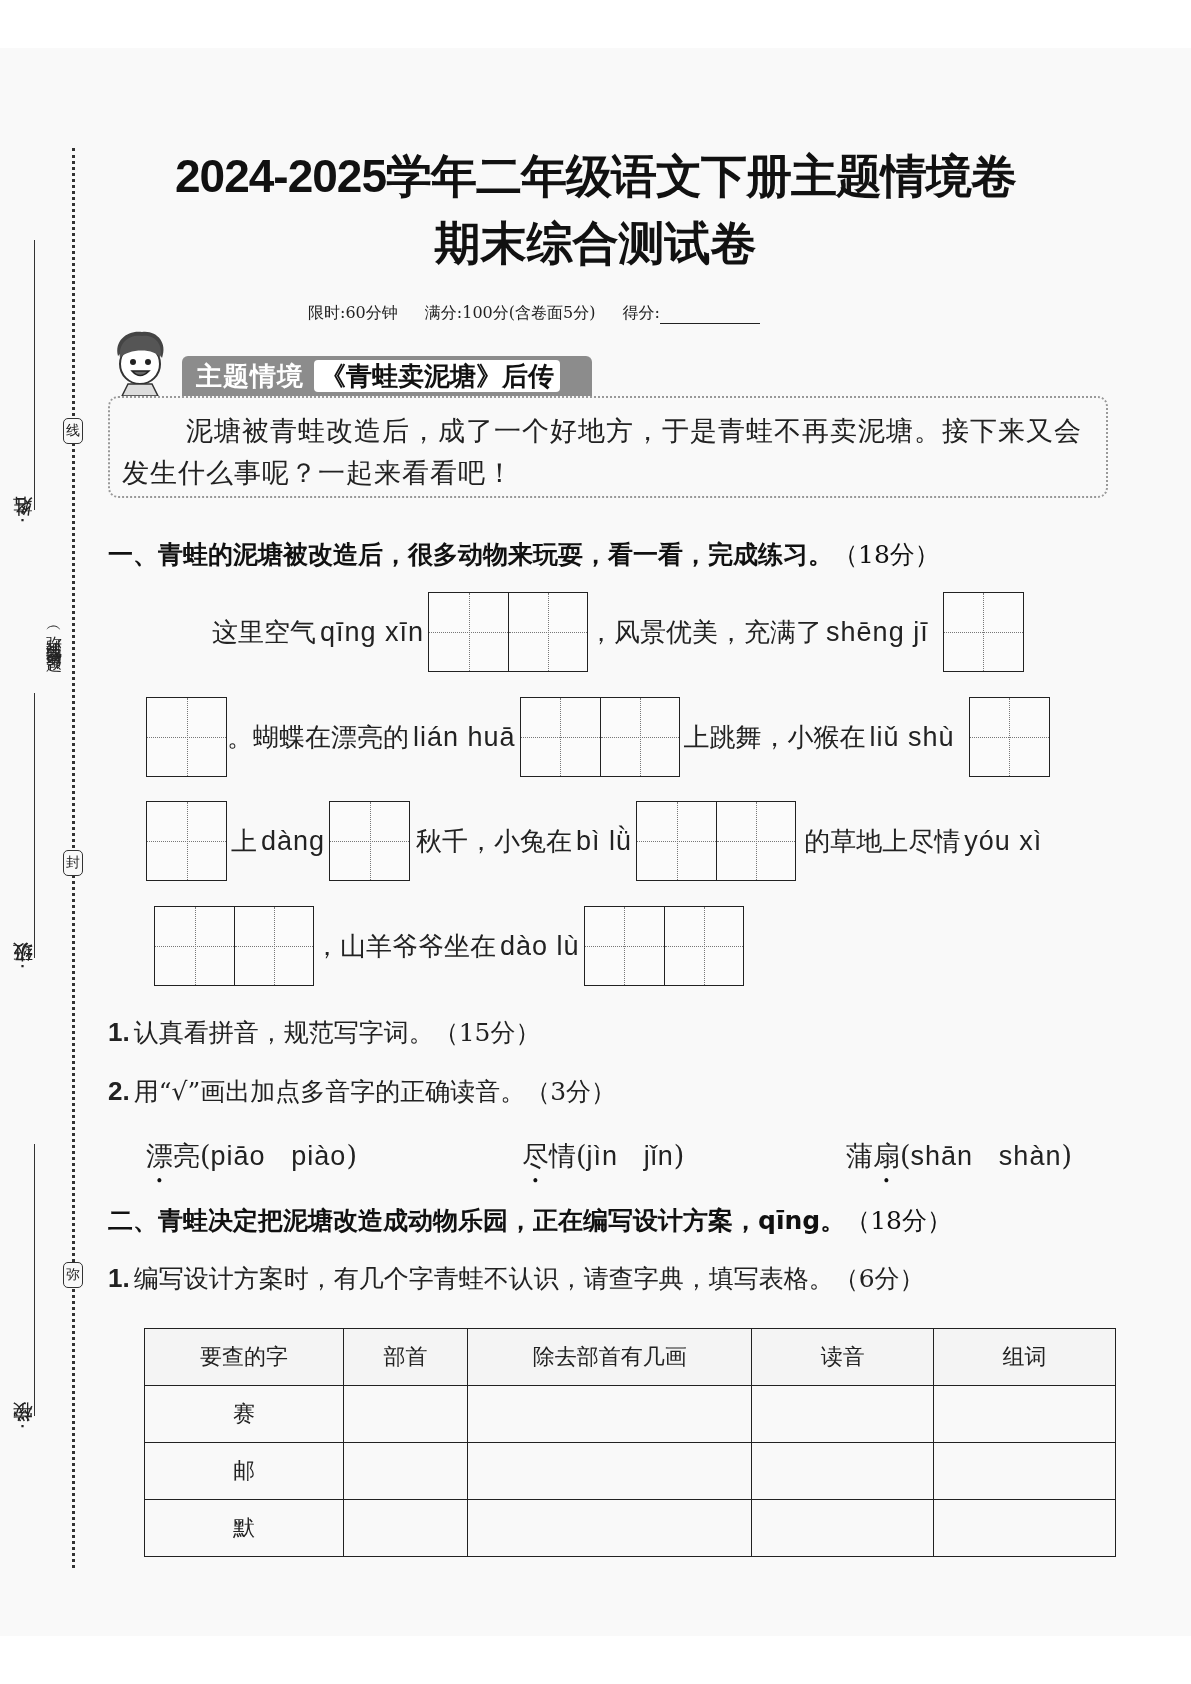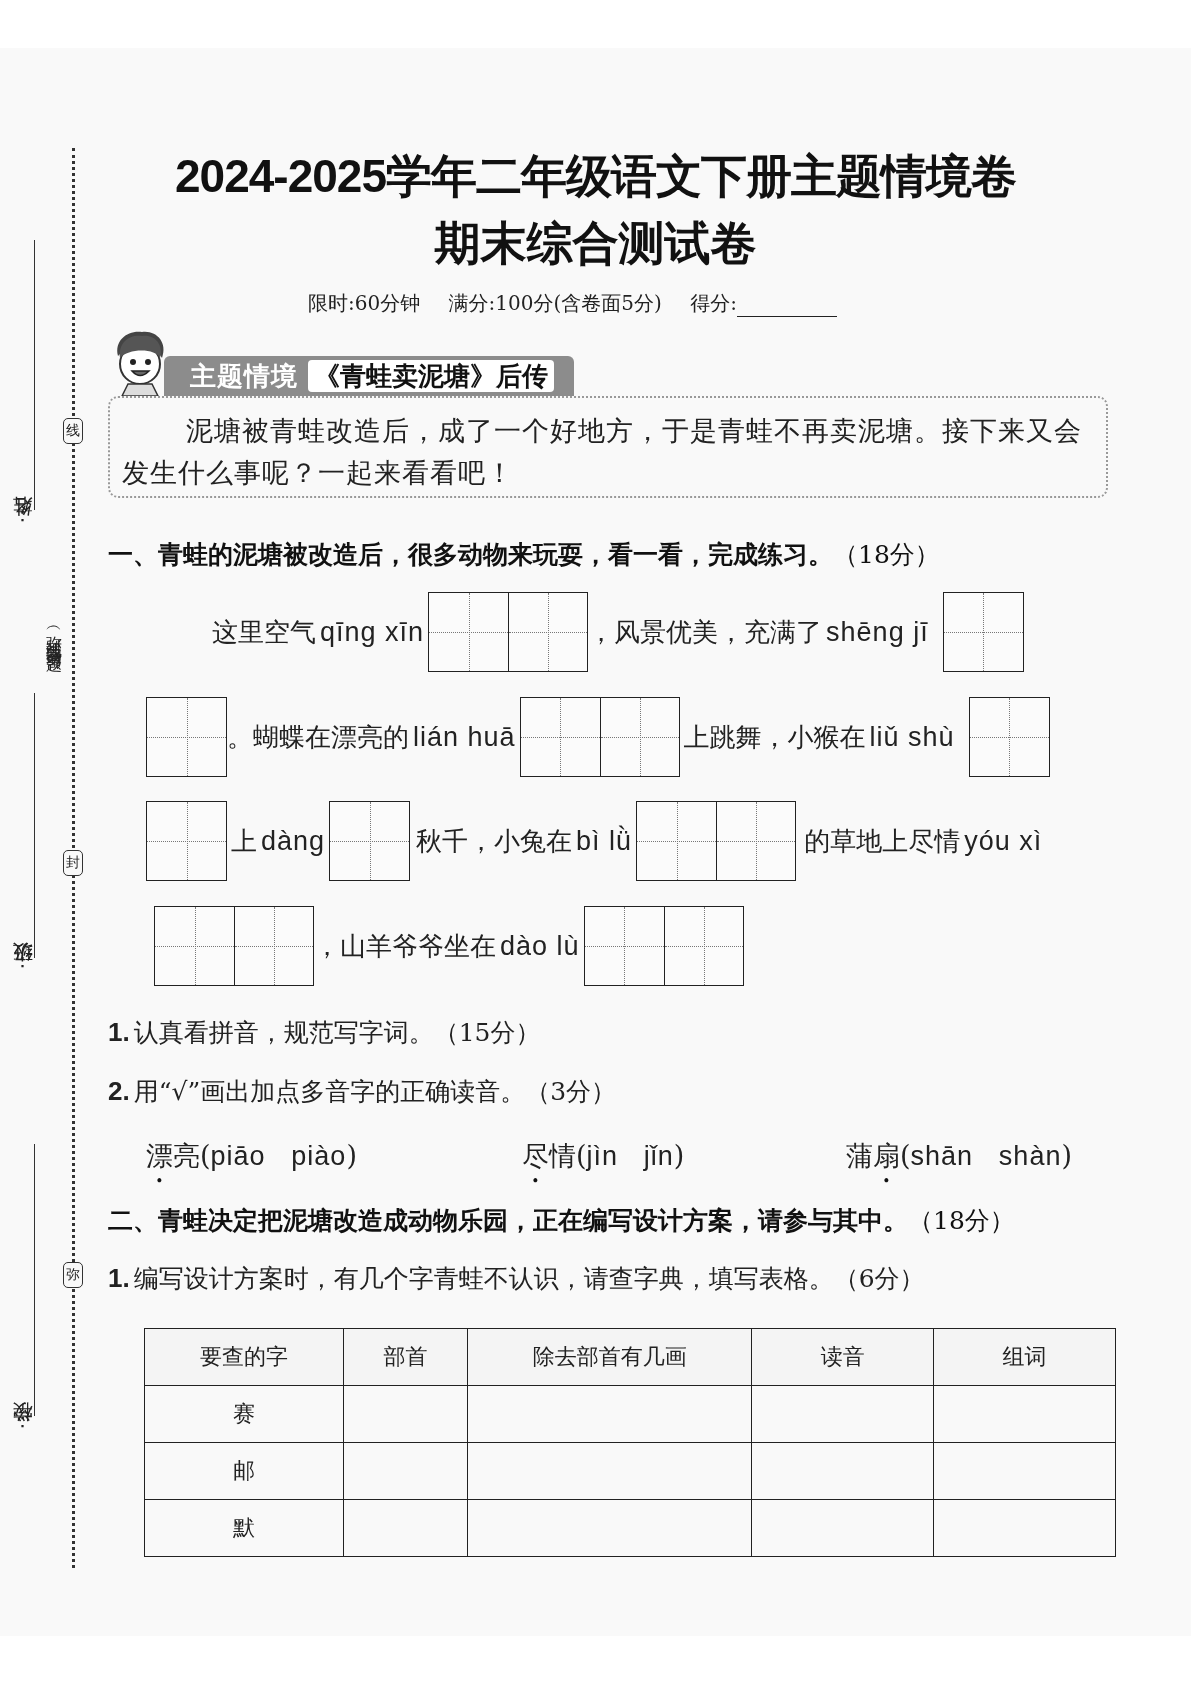--- a/index.html
+++ b/index.html
@@ -17,28 +17,28 @@
                 writing-mode: vertical-rl; transform: rotate(180deg); color: #222; }
   .vert-rule { position: absolute; left: 34px; width: 0; border-left: 1.5px solid #333; }
   .seal-note { position: absolute; left: 44px; top: 620px; writing-mode: vertical-rl; font-size: 16px;
                line-height: 20px; color: #222; letter-spacing: 3px; }
 
   
   .title1 { position: absolute; left: 0; width: 1191px; top: 146px; text-align: center; font-family: "Liberation Sans", sans-serif;
             font-weight: bold; font-size: 46px; letter-spacing: -1px; color: #111; }
   .title2 { position: absolute; left: 0; width: 1191px; top: 213px; text-align: center; font-family: "Liberation Sans", sans-serif;
             font-weight: bold; font-size: 46px; color: #111; }
-  .meta { position: absolute; left: 308px; top: 290px; font-size: 20px; color: #222; white-space: nowrap; }
+  .meta { position: absolute; left: 308px; top: 302px; font-size: 16px; color: #222; white-space: nowrap; }
   .meta span { margin-right: 22px; }
   .score-blank { display: inline-block; width: 100px; border-bottom: 1.5px solid #222; vertical-align: bottom; height: 22px; }
 
   
   .avatar { position: absolute; left: 108px; top: 326px; width: 64px; height: 70px; }
-  .banner { position: absolute; left: 164px; top: 356px; width: 410px; height: 40px; background: #8c8c8c; border-radius: 6px 6px 0 0;
-            display: flex; align-items: center; padding-left: 26px; }
+  .banner { position: absolute; left: 182px; top: 356px; width: 410px; height: 40px; background: #8c8c8c; border-radius: 6px 6px 0 0;
+            display: flex; align-items: center; padding-left: 14px; }
   .banner-label { font-family: "DejaVu Sans", sans-serif; font-weight: bold; font-size: 26px; color: #fff; letter-spacing: 1px; }
   .banner-title { margin-left: 10px; background: #fff; border-radius: 4px; height: 32px; padding: 0 6px;
                   font-family: "DejaVu Sans", sans-serif; font-weight: bold; font-size: 26px; line-height: 32px; color: #111; }
   .intro-box { position: absolute; left: 108px; top: 396px; width: 1000px; height: 102px; border: 2px dotted #999; border-radius: 10px; }
   .intro-text { position: absolute; left: 122px; top: 410px; width: 980px; font-size: 27px; line-height: 42px; color: #222; text-indent: 64px; letter-spacing: 1px; }
 
   
   .q-head { position: absolute; left: 108px; font-family: "DejaVu Sans", sans-serif; font-weight: bold; font-size: 25px; color: #111; white-space: nowrap; }
   .q-head .pts { font-weight: normal; font-family: "DejaVu Serif", serif; }
   .sub-q { position: absolute; left: 108px; font-size: 25px; color: #222; white-space: nowrap; }
@@ -181,21 +181,21 @@
   <span class="dot">漂</span><span>亮</span>(<span class="py">piāo</span>&nbsp;&nbsp;&nbsp;<span class="py">piào</span>)
 </div>
 <div class="poly-row" style="left:522px;">
   <span class="dot">尽</span><span>情</span>(<span class="py">jìn</span>&nbsp;&nbsp;&nbsp;<span class="py">jǐn</span>)
 </div>
 <div class="poly-row" style="left:846px;">
   <span>蒲</span><span class="dot">扇</span>(<span class="py">shān</span>&nbsp;&nbsp;&nbsp;<span class="py">shàn</span>)
 </div>
 
 <div class="q-head" style="top:1204px;">
-  <span>二、青蛙决定把泥塘改造成动物乐园，正在编写设计方案，请参与其中。</span><span class="pts">（18分）</span>
+  <span>二、青蛙决定把泥塘改造成动物乐园，正在编写设计方案，qīng。</span><span class="pts">（18分）</span>
 </div>
 <div class="sub-q" style="top:1262px;">
   <span class="num">1.</span><span>编写设计方案时，有几个字青蛙不认识，请查字典，填写表格。</span><span>（6分）</span>
 </div>
 
 <table class="lookup">
   <colgroup>
       <col style="width:186px">
       <col style="width:116px">
       <col style="width:266px">

